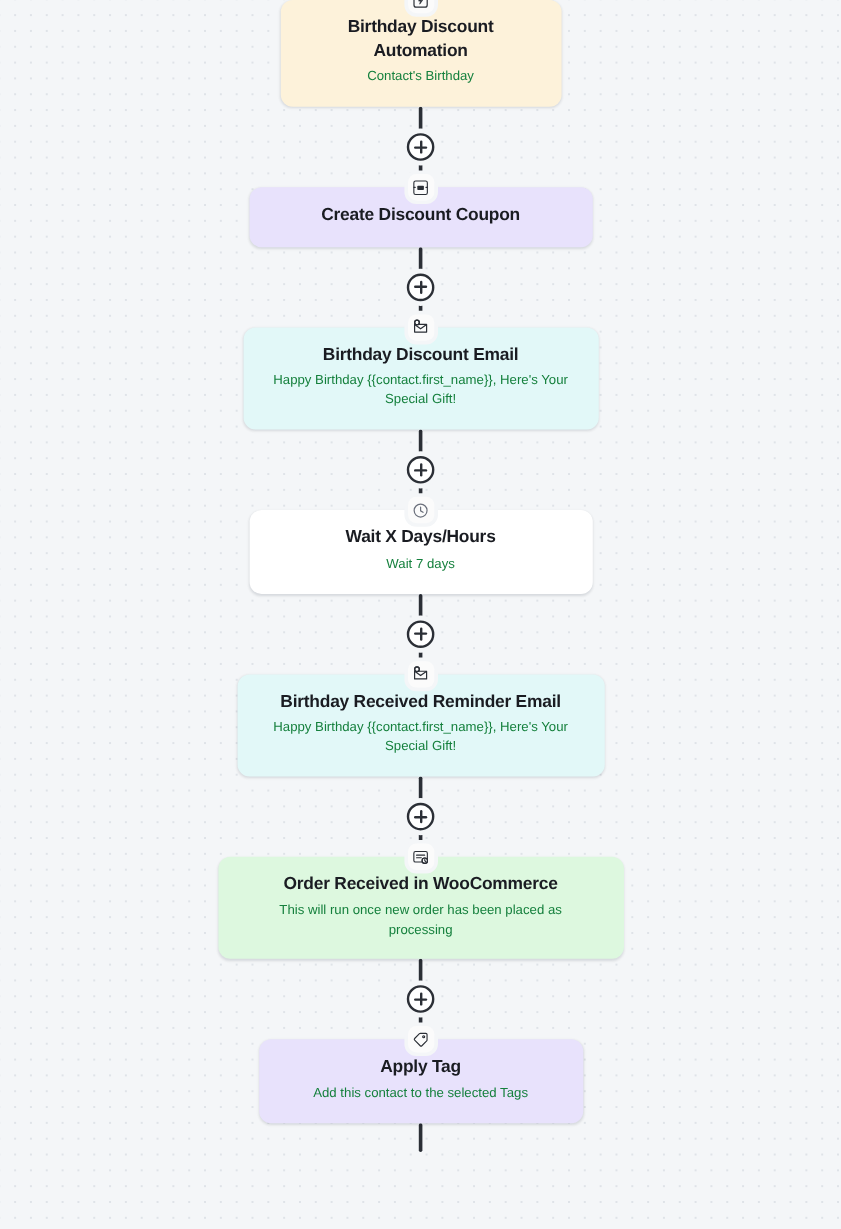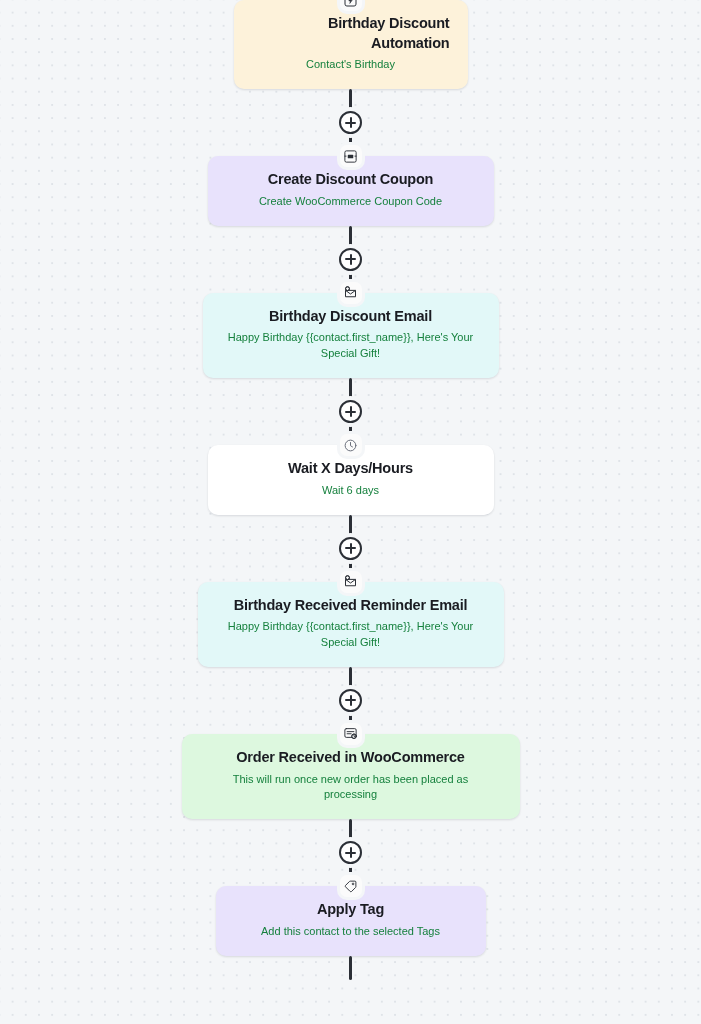--- a/index.html
+++ b/index.html
@@ -107,21 +107,21 @@
     background: #2b2f36;
     border-radius: 1px;
   }
   .plus-btn::before { width: 11px; height: 2px; }
   .plus-btn::after  { width: 2px;  height: 11px; }
 </style>
 </head>
 <body>
 
 <div id="flow-canvas">
-    <div class="node" style="background: rgb(253, 242, 218); width: 234px; text-align: right;">
+    <div class="node" style="background: rgb(253, 242, 218); width: 234px;">
       <div class="node-badge">
         <svg width="15" height="15" viewBox="0 0 24 24" fill="none" stroke="#2b2f36" stroke-width="1.6">
           <rect x="3.2" y="3.2" width="17.6" height="17.6" rx="3"></rect>
           <path d="M13.2 7.2 9.2 12.6h2.6l-1 4.2 4-5.4h-2.6z" fill="#2b2f36" stroke-width="0.8" stroke-linejoin="round"></path>
         </svg>
       </div>
       <div class="node-title">Birthday Discount Automation</div>
       <div class="node-subtitle">Contact's Birthday</div>
     </div>
     <div class="connector">
@@ -131,21 +131,20 @@
     </div>
     <div class="node" style="background: rgb(232, 226, 252); width: 286px;">
       <div class="node-badge">
         <svg width="15" height="15" viewBox="0 0 24 24" fill="none" stroke="#2b2f36" stroke-width="1.5">
           <rect x="3" y="3" width="18" height="18" rx="2.4"></rect>
           <rect x="7.6" y="9.2" width="8.8" height="5.6" rx="1" fill="#2b2f36" stroke="none"></rect>
           <path d="M3 11.4h1.9M19.1 11.4H21" stroke-linecap="round"></path>
         </svg>
       </div>
       <div class="node-title">Create Discount Coupon</div>
-      <div class="node-subtitle">Create WooCommerce Coupon Code</div>
     </div>
     <div class="connector">
       <div class="conn-line" style="height: 22px;"></div>
       <div class="plus-btn" title="+"></div>
       <div class="conn-line" style="height: 22px;"></div>
     </div>
     <div class="node" style="background: rgb(226, 248, 248); width: 296px;">
       <div class="node-badge">
         <svg width="15" height="15" viewBox="0 0 24 24" fill="none" stroke="#2b2f36" stroke-width="1.6" stroke-linejoin="round">
           <path d="M4 8.6h16v10.2H4z"></path>
@@ -163,21 +162,21 @@
       <div class="conn-line" style="height: 22px;"></div>
     </div>
     <div class="node" style="background: rgb(255, 255, 255); width: 286px;">
       <div class="node-badge">
         <svg width="15" height="15" viewBox="0 0 24 24" fill="none" stroke="#6b707c" stroke-width="1.6" stroke-linecap="round">
           <circle cx="12" cy="12" r="8.6"></circle>
           <path d="M12 7.2v5.1l3.2 2"></path>
         </svg>
       </div>
       <div class="node-title">Wait X Days/Hours</div>
-      <div class="node-subtitle">Wait 6 days</div>
+      <div class="node-subtitle">Wait 7 days</div>
     </div>
     <div class="connector">
       <div class="conn-line" style="height: 22px;"></div>
       <div class="plus-btn" title="+"></div>
       <div class="conn-line" style="height: 22px;"></div>
     </div>
     <div class="node" style="background: rgb(226, 248, 248); width: 306px;">
       <div class="node-badge">
         <svg width="15" height="15" viewBox="0 0 24 24" fill="none" stroke="#2b2f36" stroke-width="1.6" stroke-linejoin="round">
           <path d="M4 8.6h16v10.2H4z"></path>

